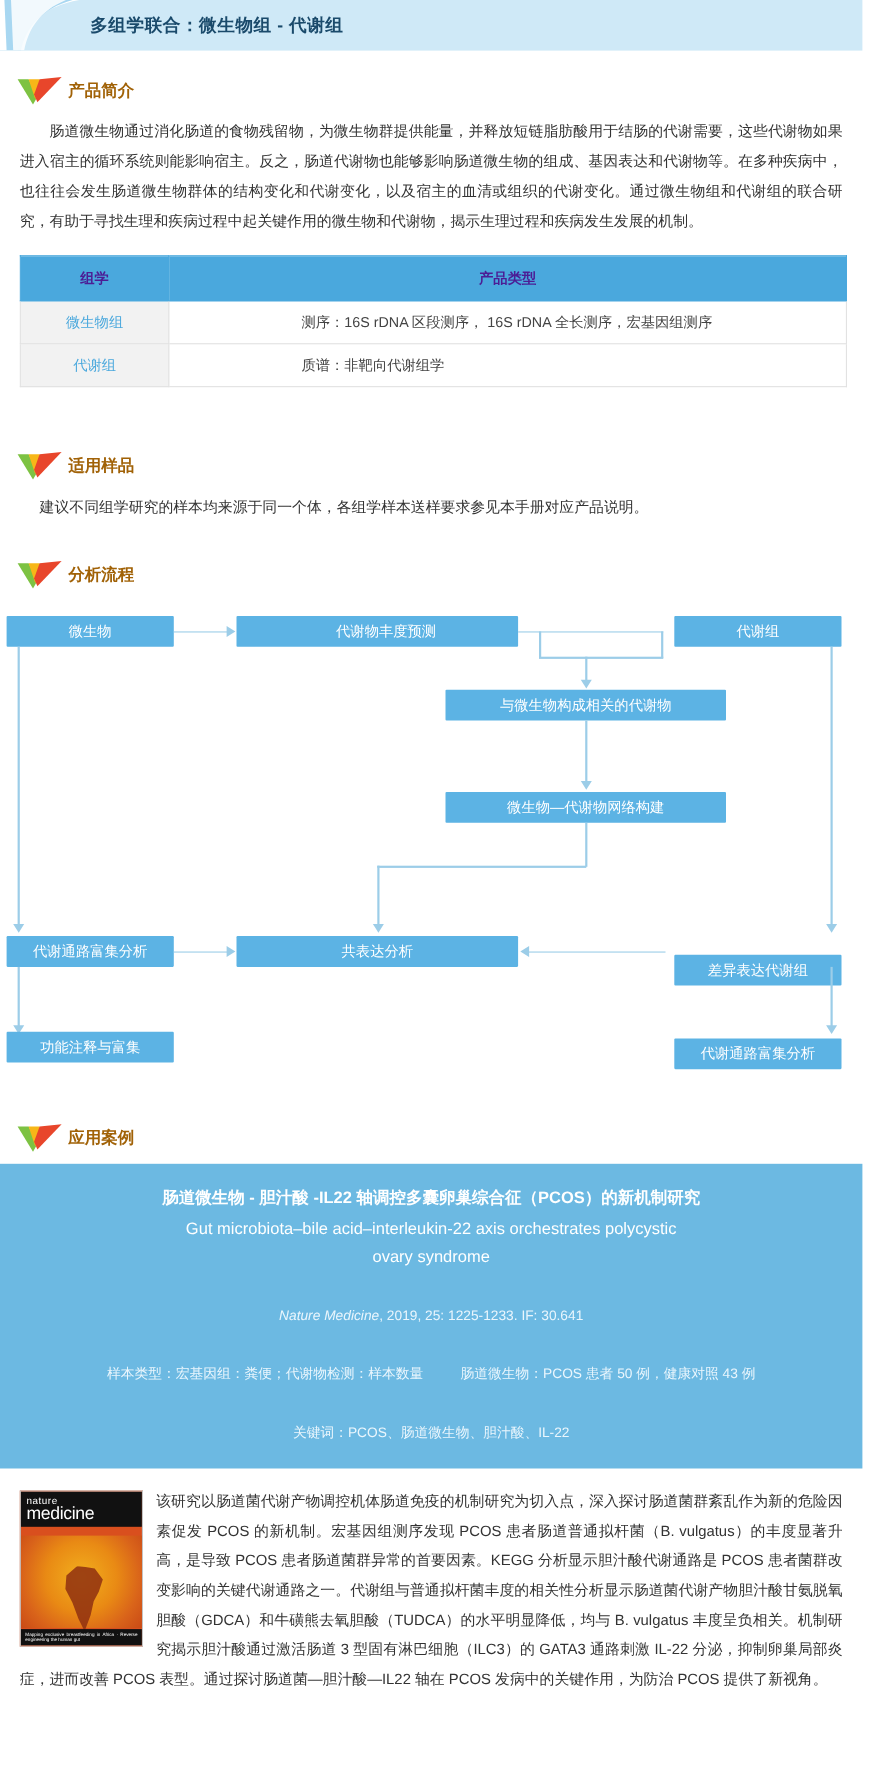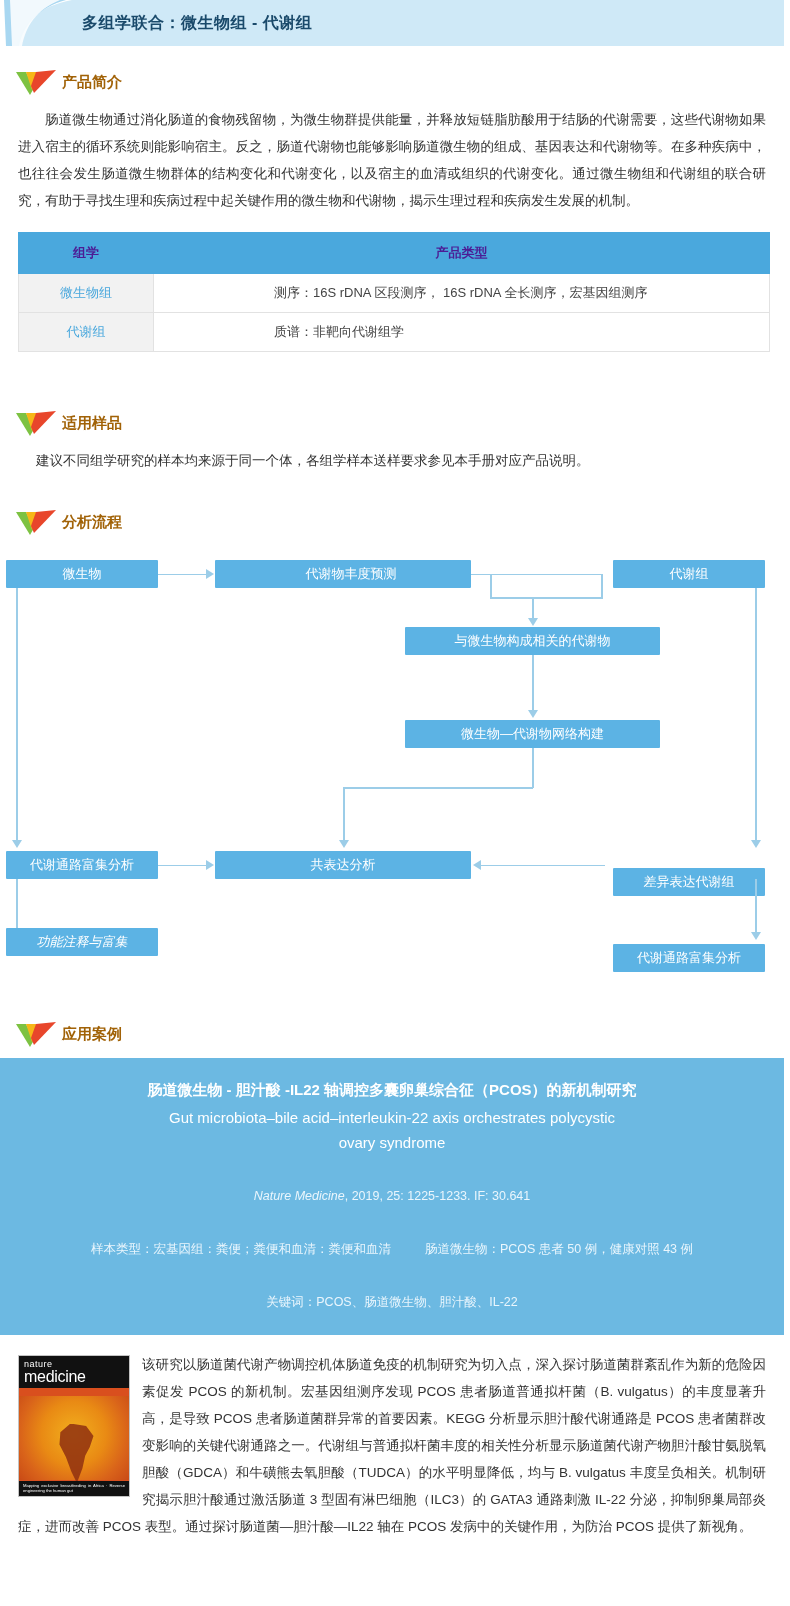--- a/index.html
+++ b/index.html
@@ -278,21 +278,21 @@
     <div class="fline" style="left:158px; top:318.5px; width:49px; height:1.5px;"></div>
     <div class="arrow-r" style="left:206px; top:314px;"></div>
     <div class="fline" style="left:480px; top:318.5px; width:125px; height:1.5px;"></div>
     <div class="arrow-l" style="left:473px; top:314px;"></div>
 
     <div class="fline" style="left:16px; top:333px; width:1.5px; height:55px;"></div>
     <div class="arrow-d" style="left:12px; top:386px;"></div>
     <div class="fline" style="left:755px; top:333px; width:1.5px; height:55px;"></div>
     <div class="arrow-d" style="left:751px; top:386px;"></div>
 
-    <div class="fbox" style="left:6px; top:382px; width:152px;font-style:italic;">功能注释与富集</div>
+    <div class="fbox" style="left:6px; top:392px; width:152px;">功能注释与富集</div>
     <div class="fbox" style="left:613px; top:398px; width:152px;">代谢通路富集分析</div>
   </div>
 
   <div class="section-head" style="margin-top:84px;">
     <svg class="check-icon" viewBox="0 0 44 28">
       <path d="M2 4 L12 4 L20 20 L16 27 Z" fill="#7dc242"></path>
       <path d="M12 4 L22 4 L24 14 L18 22 Z" fill="#f7b718"></path>
       <path d="M22 4 L42 2 L20 25 L17 18 Z" fill="#e8462b"></path>
     </svg>
     <div class="section-title">应用案例</div>
@@ -301,21 +301,21 @@
   <div class="case-box">
     <div class="case-title-cn">肠道微生物 - 胆汁酸 -IL22 轴调控多囊卵巢综合征（PCOS）的新机制研究</div>
     <div class="case-title-en">Gut microbiota–bile acid–interleukin-22 axis orchestrates polycystic</div>
     <div class="case-title-en">ovary syndrome</div>
 
     <div class="case-meta">
       <span class="meta-row">
         <span class="journal">Nature Medicine</span><span>, 2019, 25: 1225-1233. IF: 30.641</span>
       </span>
       <span class="meta-row">
-        <span>样本类型：</span><span>宏基因组：粪便；粪便和血清：粪便和血清</span><span class="sp"></span><span>肠道微生物：</span><span>PCOS 患者 50 例，健康对照 43 例</span>
+        <span>样本类型：</span><span>宏基因组：粪便；代谢物检测：样本数量</span><span class="sp"></span><span>肠道微生物：</span><span>PCOS 患者 50 例，健康对照 43 例</span>
       </span>
       <span class="meta-row">
         <span>关键词：</span><span>PCOS、肠道微生物、胆汁酸、IL-22</span>
       </span>
     </div>
   </div>
 
   <div class="case-body">
     <div class="cover">
       <div class="cv-top">

